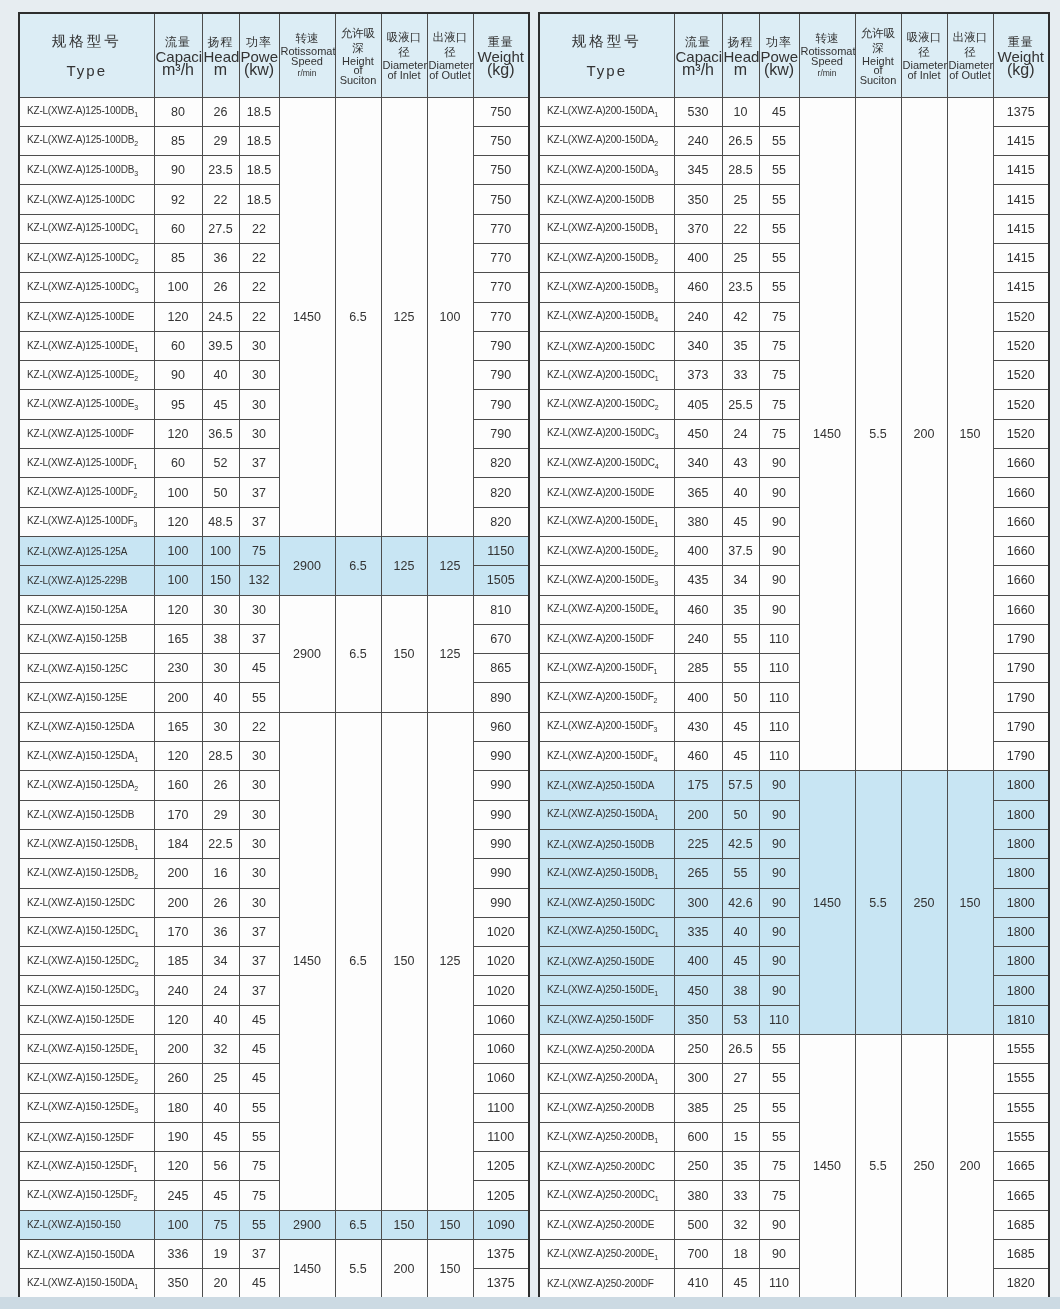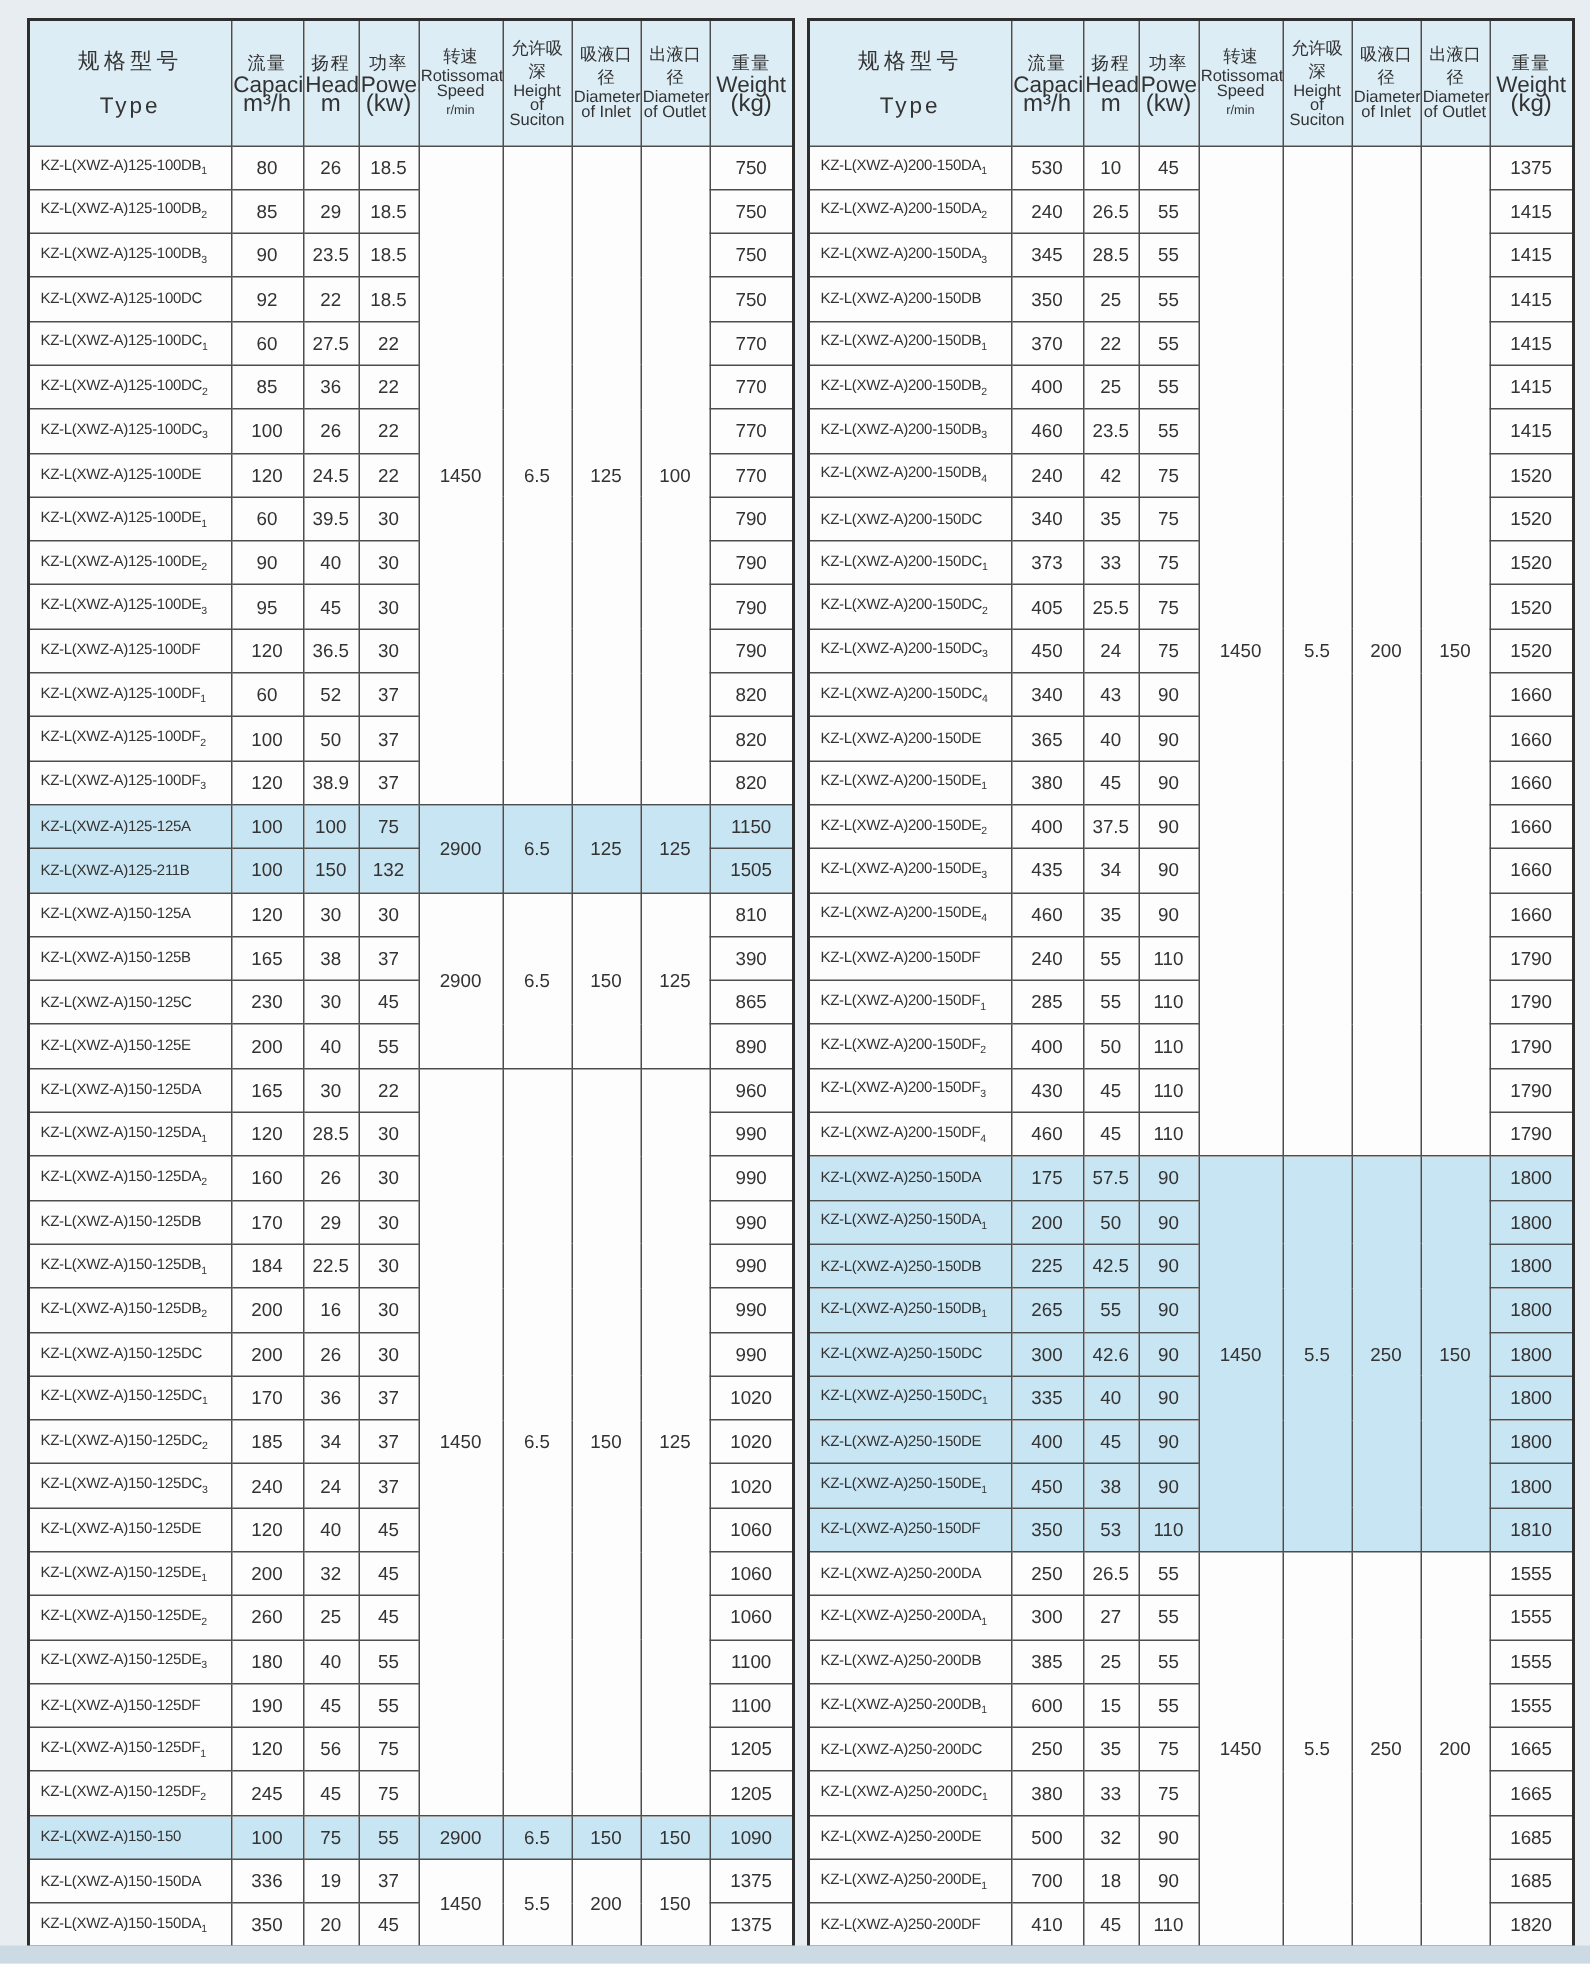--- a/index.html
+++ b/index.html
@@ -190,37 +190,37 @@
             <tr>
               <td class="type">KZ-L(XWZ-A)125-100DF<sub>2</sub></td>
               <td class="num">100</td>
               <td class="num">50</td>
               <td class="num">37</td>
               <td class="num">820</td>
             </tr>
             <tr>
               <td class="type">KZ-L(XWZ-A)125-100DF<sub>3</sub></td>
               <td class="num">120</td>
-              <td class="num">38.9</td>
+              <td class="num">48.5</td>
               <td class="num">37</td>
               <td class="num">820</td>
             </tr>
             <tr class="hl">
               <td class="type">KZ-L(XWZ-A)125-125A</td>
               <td class="num">100</td>
               <td class="num">100</td>
               <td class="num">75</td>
               <td class="num hl-cell" rowspan="2">2900</td>
               <td class="num hl-cell" rowspan="2">6.5</td>
               <td class="num hl-cell" rowspan="2">125</td>
               <td class="num hl-cell" rowspan="2">125</td>
               <td class="num">1150</td>
             </tr>
             <tr class="hl">
-              <td class="type">KZ-L(XWZ-A)125-211B</td>
+              <td class="type">KZ-L(XWZ-A)125-229B</td>
               <td class="num">100</td>
               <td class="num">150</td>
               <td class="num">132</td>
               <td class="num">1505</td>
             </tr>
             <tr>
               <td class="type">KZ-L(XWZ-A)150-125A</td>
               <td class="num">120</td>
               <td class="num">30</td>
               <td class="num">30</td>
@@ -228,21 +228,21 @@
               <td class="num" rowspan="4">6.5</td>
               <td class="num" rowspan="4">150</td>
               <td class="num" rowspan="4">125</td>
               <td class="num">810</td>
             </tr>
             <tr>
               <td class="type">KZ-L(XWZ-A)150-125B</td>
               <td class="num">165</td>
               <td class="num">38</td>
               <td class="num">37</td>
-              <td class="num">390</td>
+              <td class="num">670</td>
             </tr>
             <tr>
               <td class="type">KZ-L(XWZ-A)150-125C</td>
               <td class="num">230</td>
               <td class="num">30</td>
               <td class="num">45</td>
               <td class="num">865</td>
             </tr>
             <tr>
               <td class="type">KZ-L(XWZ-A)150-125E</td>

